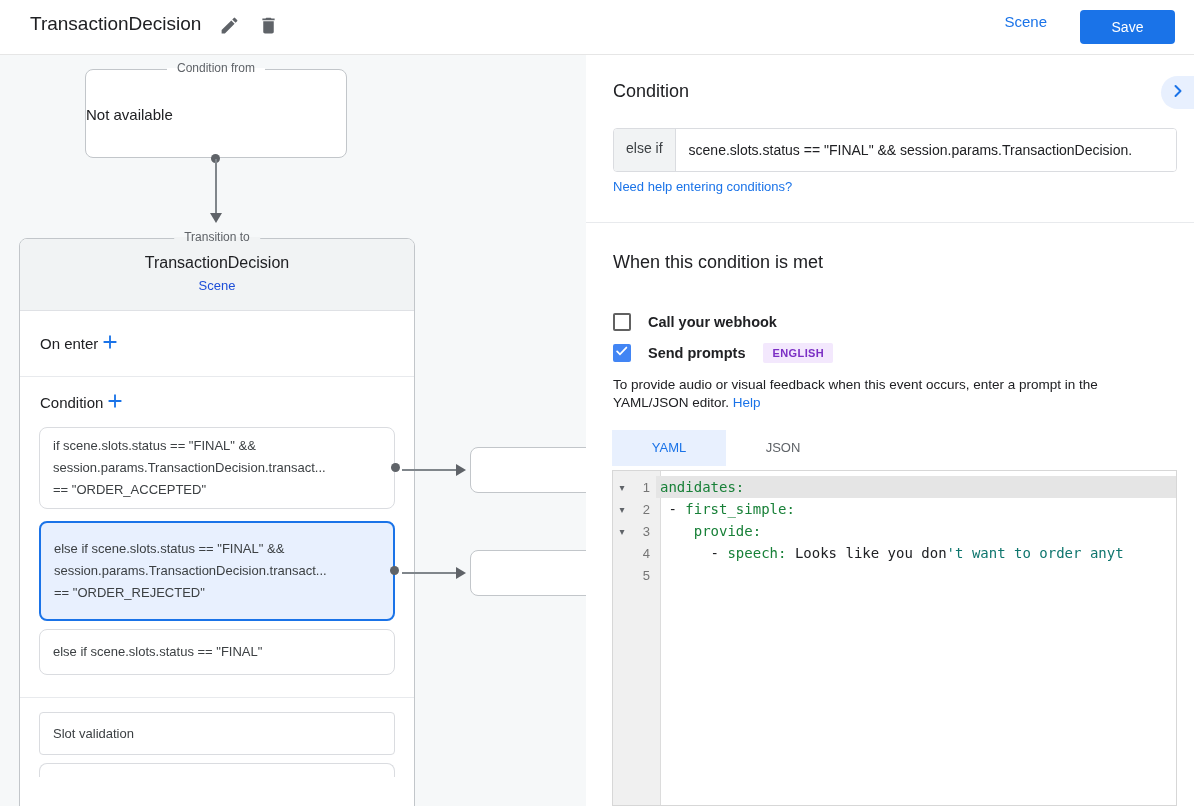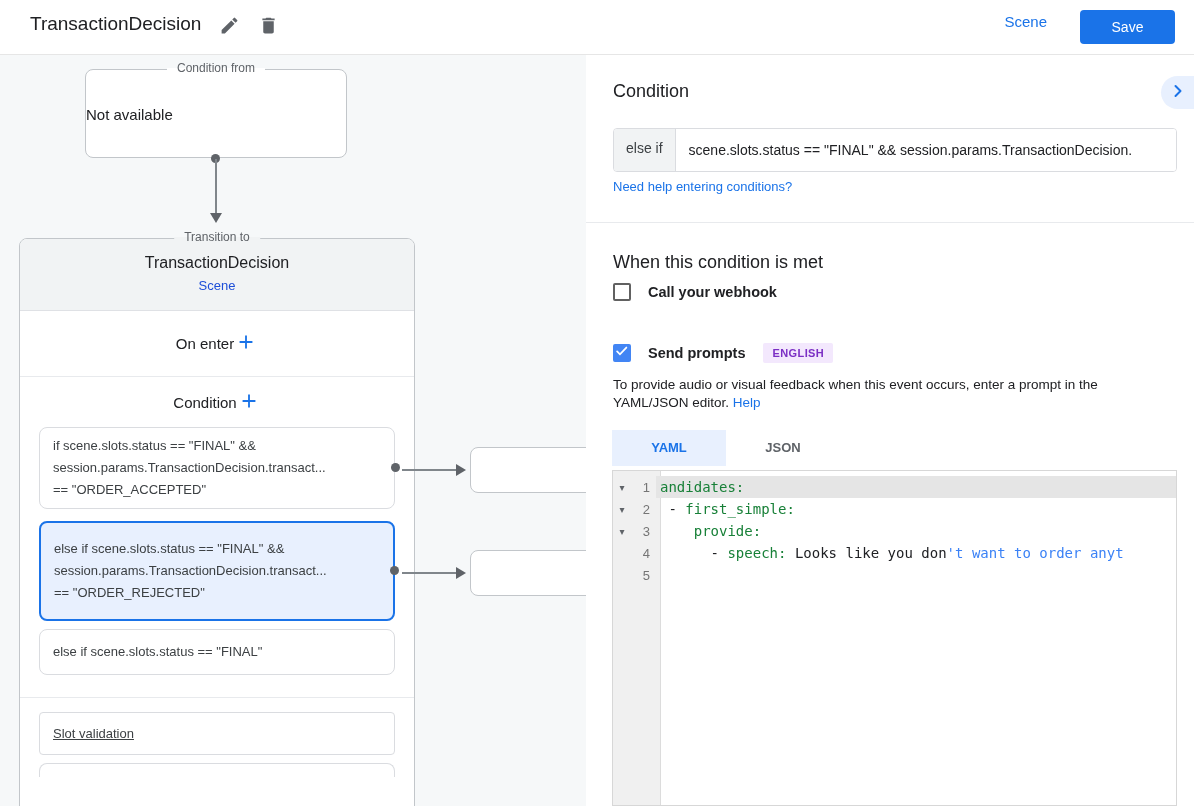--- a/index.html
+++ b/index.html
@@ -28,73 +28,73 @@
   .vline { position:absolute; width:2px; background:#80868b; }
   .hline { position:absolute; height:2px; background:#80868b; }
   .arrow-down { position:absolute; width:0; height:0; border-left:6px solid transparent; border-right:6px solid transparent; border-top:10px solid #5f6368; }
   .arrow-right { position:absolute; width:0; height:0; border-top:6px solid transparent; border-bottom:6px solid transparent; border-left:10px solid #5f6368; }
 
   
   #scene-card { position:absolute; left:19px; top:183px; width:396px; height:640px; background:#fff; border:1px solid #c2c6ca; border-radius:8px; }
   #scene-header { height:72px; background:#f1f3f4; border-bottom:1px solid #dfe1e5; border-radius:7px 7px 0 0; text-align:center; }
   #scene-title { padding-top:15px; font-size:16px; color:#202124; }
   #scene-type { margin-top:6px; font-size:13px; color:#1d4ed8; }
-  .sec-row { display:flex; align-items:center; justify-content:center; padding:0 20px; }
+  .sec-row { display:flex; align-items:center; justify-content:flex-start; padding:0 20px; }
   #on-enter-row { height:66px; border-bottom:1px solid #e8eaed; }
   .sec-label { font-size:15px; color:#202124; }
   .plus-btn { width:24px; height:24px; background:none; border:none; cursor:pointer; display:flex; align-items:center; justify-content:center; }
   .section { padding:14px 19px 22px 19px; }
   .section .sec-row { padding:0 1px; height:22px; margin-bottom:14px; }
   .cond-card { position:relative; border:1px solid #dadce0; border-radius:8px; background:#fff; font-size:13px; line-height:22px; color:#3c4043; padding:7px 13px; }
   .cond-card.selected { background:#e8f0fe; border:2px solid #1a73e8; padding:15px 13px; margin-top:12px; }
   .cond-card.single { padding:11px 13px; margin-top:8px; }
   .cond-card .dot { right:-6px; top:50%; margin-top:-5px; }
   #slot-divider { border-top:1px solid #e8eaed; }
-  .slot-card { border:1px solid #dadce0; border-radius:4px; background:#fff; font-size:13px; color:#3c4043; padding:13px 13px;text-decoration:underline; }
+  .slot-card { border:1px solid #dadce0; border-radius:4px; background:#fff; font-size:13px; color:#3c4043; padding:13px 13px; }
   #partial-card { margin-top:8px; height:14px; border:1px solid #dadce0; border-bottom:none; border-radius:8px 8px 0 0; background:#fff; }
 
   .target-box { position:absolute; width:140px; height:46px; background:#fff; border:1px solid #c2c6ca; border-radius:8px; }
 
   
   #panel { position:absolute; left:586px; top:55px; width:608px; height:751px; background:#fff; }
   #panel-title { position:absolute; left:27px; top:26px; font-size:18px; color:#202124; font-weight:400; }
   #expand-btn { position:absolute; right:0; top:21px; width:33px; height:33px; background:#e8f0fe; border:none; border-radius:17px 0 0 17px; cursor:pointer; display:flex; align-items:center; justify-content:center; }
   #cond-row { position:absolute; left:27px; top:73px; width:564px; height:44px; border:1px solid #dadce0; border-radius:4px; display:flex; overflow:hidden; }
   #cond-prefix { background:#f1f3f4; border-right:1px solid #dadce0; padding:0 12px; line-height:38px; font-size:14px; color:#3c4043; flex:0 0 auto; }
   #cond-input { flex:1; border:none; outline:none; font-size:14px; color:#202124; padding:0 13px; font-family:"Liberation Sans", sans-serif; }
   #help-link { position:absolute; left:27px; top:124px; font-size:13px; color:#1a73e8; text-decoration:none; }
   #panel-divider { position:absolute; left:0; right:0; top:167px; height:1px; background:#e8eaed; }
   #when-title { position:absolute; left:27px; top:197px; font-size:18px; color:#202124; font-weight:400; }
   .check-row { position:absolute; left:27px; display:flex; align-items:center; }
-  #webhook-row { top:228px; }
+  #webhook-row { top:258px; }
   #prompts-row { top:288px; }
   .checkbox { width:18px; height:18px; border:2px solid #616161; border-radius:2px; background:#fff; flex:0 0 auto; cursor:pointer; }
   .checkbox.checked { background:#4285f4; border-color:#4285f4; display:flex; align-items:center; justify-content:center; }
   .check-label { margin-left:17px; font-size:14.5px; font-weight:bold; color:#202124; }
   #lang-badge { margin-left:18px; background:#f3e8fd; color:#7b2fc4; font-size:11px; font-weight:bold; letter-spacing:.4px; padding:4px 9px; border-radius:2px; }
   #prompt-desc { position:absolute; left:27px; top:321px; width:560px; font-size:13.5px; line-height:18px; color:#202124; }
   #desc-help { color:#1a73e8; text-decoration:none; }
 
   
   #tabs { position:absolute; left:26px; top:375px; display:flex; }
-  .tab { width:114px; height:36px; line-height:36px; text-align:center; font-size:13px; font-weight:bold; color:#5f6368; cursor:pointer; }
+  .tab { width:114px; height:36px; line-height:36px; text-align:center; font-size:13px; font-weight:normal; color:#5f6368; cursor:pointer; }
   .tab.active { background:#e8f0fe; color:#1a73e8; }
 
   
   #editor { position:absolute; left:26px; top:415px; width:565px; height:336px; border:1px solid #d7d7d7; background:#fff; overflow:hidden; }
   #gutter-bg { position:absolute; left:0; top:0; bottom:0; width:48px; background:#f0f0f0; border-right:1px solid #dcdcdc; }
   #code-lines { position:absolute; left:0; top:5px; right:0; }
   .code-row { display:flex; height:22px; align-items:center; }
   .fold-cell { width:18px; text-align:center; font-size:10px; color:#5f6368; flex:0 0 auto; }
   .num-cell { width:25px; text-align:right; padding-right:6px; font-size:13px; color:#757575; flex:0 0 auto; }
   .code-cell { flex:1; height:22px; line-height:22px; font-family:"DejaVu Sans Mono", monospace; font-size:14px; white-space:pre; padding-left:4px; }
   .code-cell.hl { background:#e5e5e5; }
   .tok-key { color:#188038; }
   .tok-plain { color:#202124; }
-  .tok-str { color:#3b82f6; }
+  .tok-str { color:#0f766e; }
 </style>
 </head>
 <body>
 
 <div id="topbar">
   <div id="page-title">TransactionDecision</div>
   <button class="icon-btn" id="edit-btn">
     <span>
       <svg viewBox="0 0 24 24" width="21" height="21">
           <path fill="#5f6368" d="M3 17.25V21h3.75L17.81 9.94l-3.75-3.75L3 17.25zM20.71 7.04a.996.996 0 0 0 0-1.41l-2.34-2.34a.996.996 0 0 0-1.41 0l-1.83 1.83 3.75 3.75 1.83-1.83z"></path>

